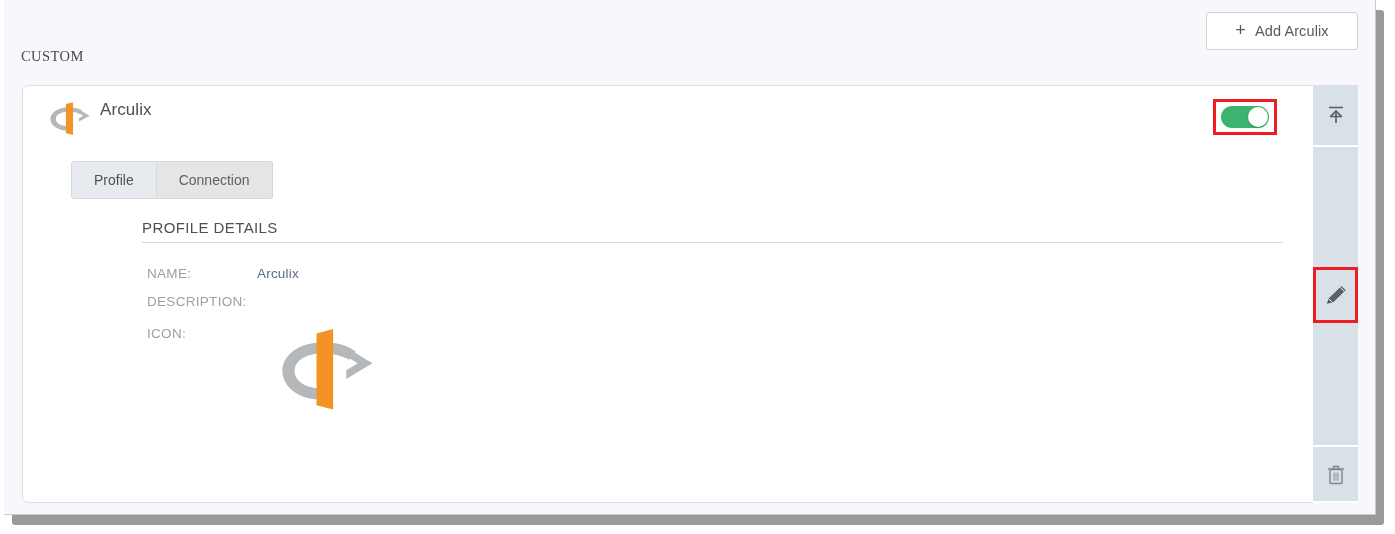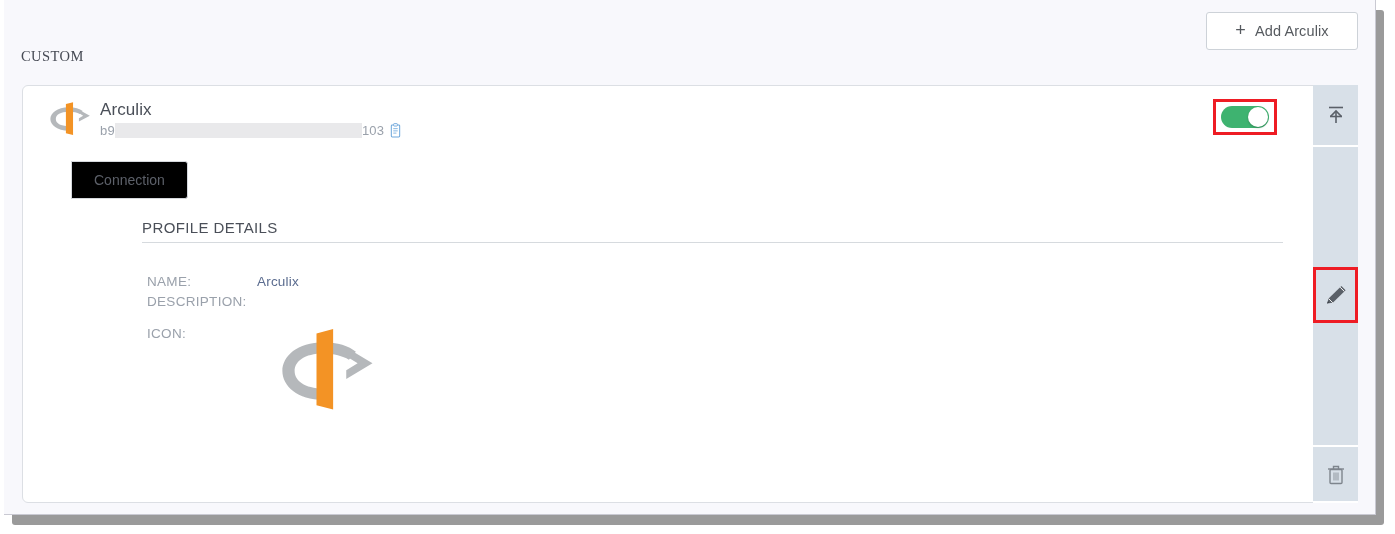--- a/index.html
+++ b/index.html
@@ -204,21 +204,21 @@
     height: 38px;
   }
   .tab {
     height: 38px;
     padding: 0 22px;
     display: flex;
     align-items: center;
     justify-content: center;
     font-size: 14px;
     color: #5c6069;
-    background: #000000;
+    background: #e5e5e5;
     border: 1px solid #d5d8dd;
     border-left: none;
     cursor: pointer;
     white-space: nowrap;
   }
   .tab:first-child {
     border-left: 1px solid #d5d8dd;
     border-radius: 3px 0 0 3px;
   }
   .tab:last-child { border-radius: 0 3px 3px 0; }
@@ -244,21 +244,21 @@
     height: 1px;
     background: #d6dade;
   }
 
   .detail-row {
     position: absolute;
     left: 124px;
     display: flex;
     align-items: flex-start;
   }
-  #row-name { top: 188px; }
+  #row-name { top: 180px; }
   #row-description { top: 208px; }
   #row-icon { top: 240px; align-items: flex-end; }
 
   .detail-label {
     width: 110px;
     font-size: 13.5px;
     color: #9aa1ab;
     letter-spacing: .3px;
     white-space: nowrap;
   }
@@ -351,41 +351,30 @@
 
         <svg id="provider-logo-small" viewBox="0 0 120 100">
           <path d="M62 78 C 34 78, 18 64, 18 50 C 18 36, 34 22, 62 22 L 62 33 C 42 33, 31 40, 31 50 C 31 60, 42 67, 62 67 Z" fill="#b5b8bb"></path>
           <path d="M62 33 L 62 22 C 76 22, 88 25, 95 31 L 88 38 C 82 35, 73 33, 62 33 Z" fill="#b5b8bb"></path>
           <path d="M86 28 L 112 42 L 86 56 L 86 48 L 96 42 L 86 36 Z" fill="#b5b8bb"></path>
           <path d="M55 14 L 72 10 L 72 88 L 55 84 Z" fill="#f39325"></path>
         </svg>
 
         <div id="provider-title">Arculix</div>
 
-        <div id="provider-id-row">
-          <span id="id-prefix">b9</span>
-          <span id="id-redaction"></span>
-          <span id="id-suffix">103</span>
-          <svg id="copy-id-icon" viewBox="0 0 14 16">
-            <rect x="2.5" y="2" width="9" height="13" rx="1" fill="none" stroke="#6fa8dc" stroke-width="1.1"></rect>
-            <rect x="5" y="0.6" width="4" height="2.6" rx="0.6" fill="#ffffff" stroke="#6fa8dc" stroke-width="1"></rect>
-            <line x1="4.6" y1="6" x2="9.4" y2="6" stroke="#6fa8dc" stroke-width="0.9"></line>
-            <line x1="4.6" y1="8.4" x2="9.4" y2="8.4" stroke="#6fa8dc" stroke-width="0.9"></line>
-            <line x1="4.6" y1="10.8" x2="8" y2="10.8" stroke="#6fa8dc" stroke-width="0.9"></line>
-          </svg>
-        </div>
 
         <div id="enable-toggle-wrap">
           <div id="enable-toggle">
             <div class="knob"></div>
           </div>
         </div>
       </div>
 
       <div id="tabs">
+        <div class="tab active">Profile</div>
         <div class="tab">Connection</div>
       </div>
 
       <div id="profile-details-title">PROFILE DETAILS</div>
       <div id="profile-divider"></div>
 
       <div class="detail-row" id="row-name">
         <span class="detail-label">NAME:</span>
         <span class="detail-value">Arculix</span>
       </div>

